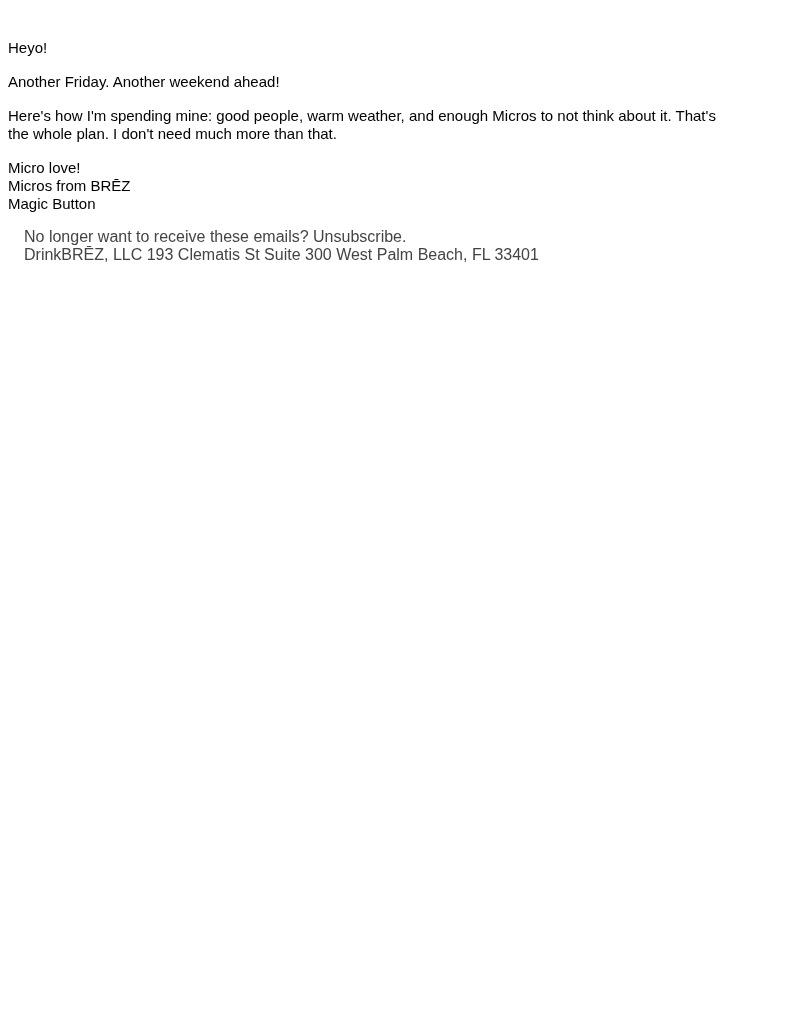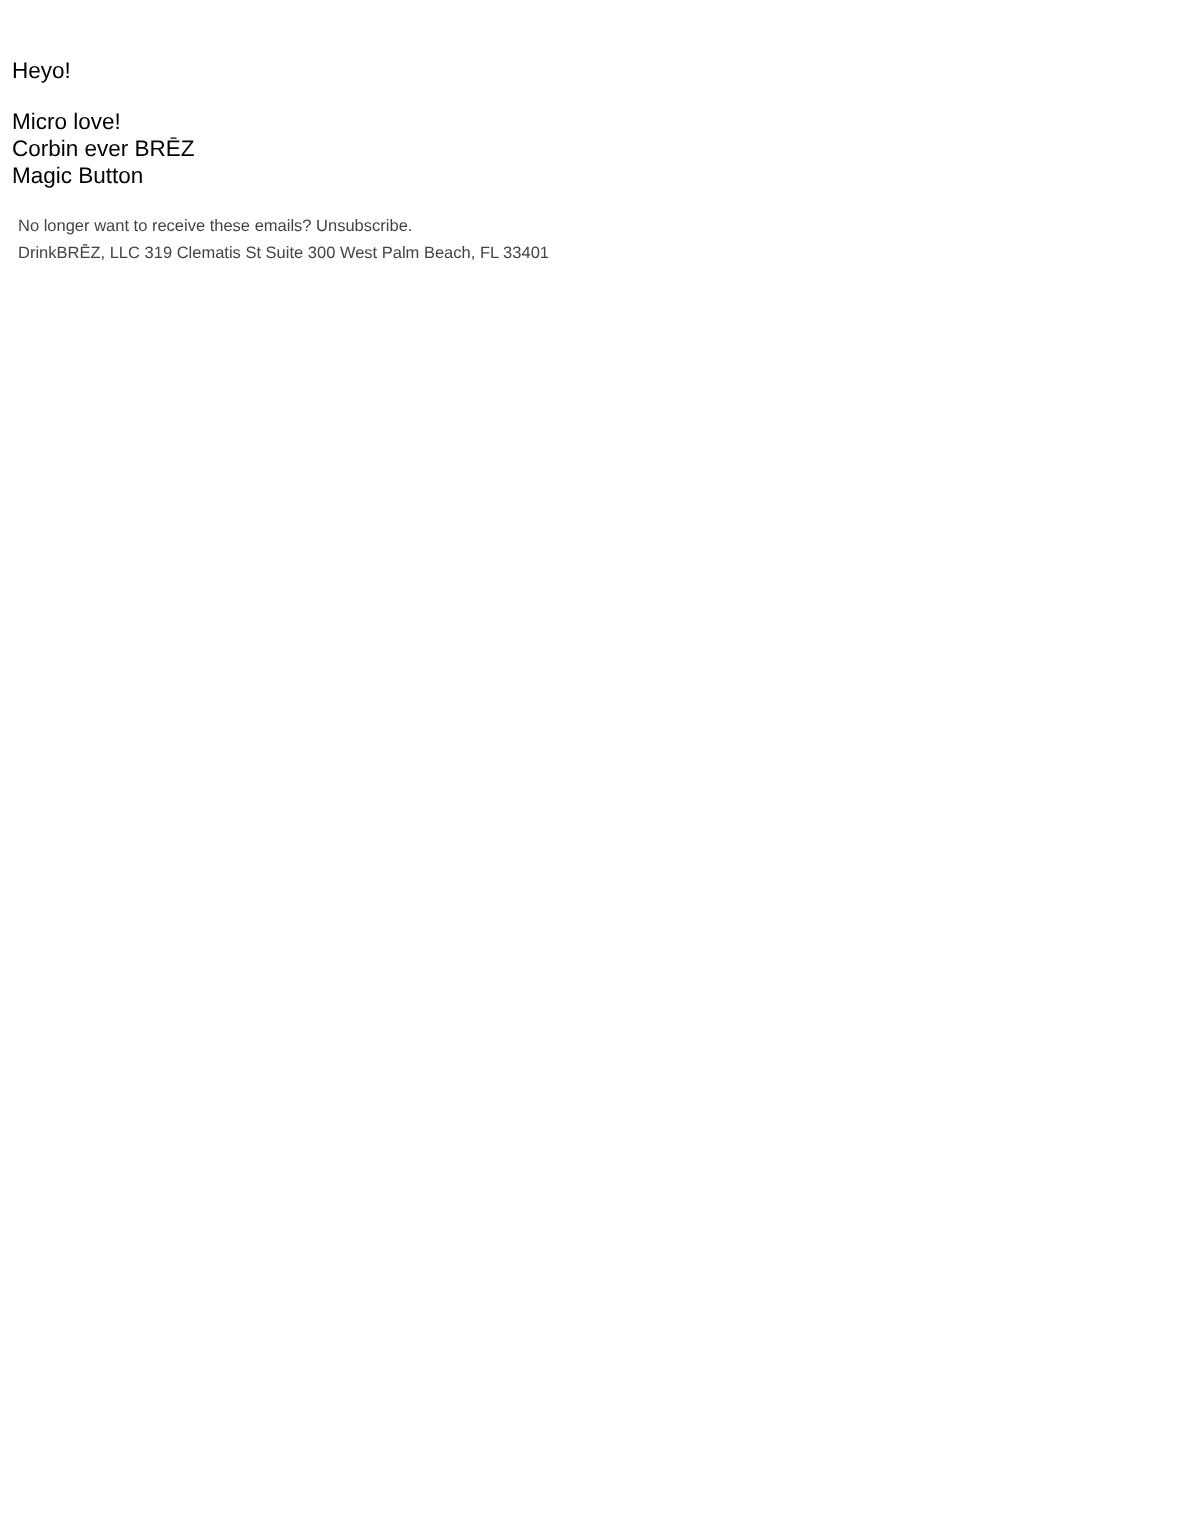--- a/index.html
+++ b/index.html
@@ -30,51 +30,53 @@
   .magic-link {
     color: #000000;
     text-decoration: none;
     cursor: pointer;
     margin-top: 16px;
   }
   .footer {
     margin-top: 4px;
   }
   .footer-line {
-    margin: 0 0 2px 4px;
-    font-size: 11px;
+    margin: 0 0 2px 16px;
+    font-size: 16px;
     line-height: 16px;
     color: #444444;
   }
   .unsub-link {
     color: #444444;
     text-decoration: none;
     cursor: pointer;
   }
 </style>
 </head>
 <body>
 
 <div class="page">
   <div class="email-body">
 
     <p class="para">Heyo!</p>
 
+    <p class="para">Another Friday. Another weekend ahead!</p>
 
 
+    <p class="para">Here's how I'm spending mine: good people, warm weather, and enough Micros to not think about it. That's the whole plan. I don't need much more than that.</p>
 
 
     <p class="para signature">
       <span>Micro love!</span><br>
-      <span>Corbin ever BRĒZ</span><br>
+      <span>Micros from BRĒZ</span><br>
       <a href="#" class="magic-link">Magic Button</a>
     </p>
 
     <div class="footer">
       <p class="footer-line">
         <span>No longer want to receive these emails?</span>
         <a href="#" class="unsub-link">Unsubscribe.</a>
       </p>
-      <p class="footer-line">DrinkBRĒZ, LLC 319 Clematis St Suite 300 West Palm Beach, FL 33401</p>
+      <p class="footer-line">DrinkBRĒZ, LLC 193 Clematis St Suite 300 West Palm Beach, FL 33401</p>
     </div>
 
   </div>
 </div>
 
 </body></html>

